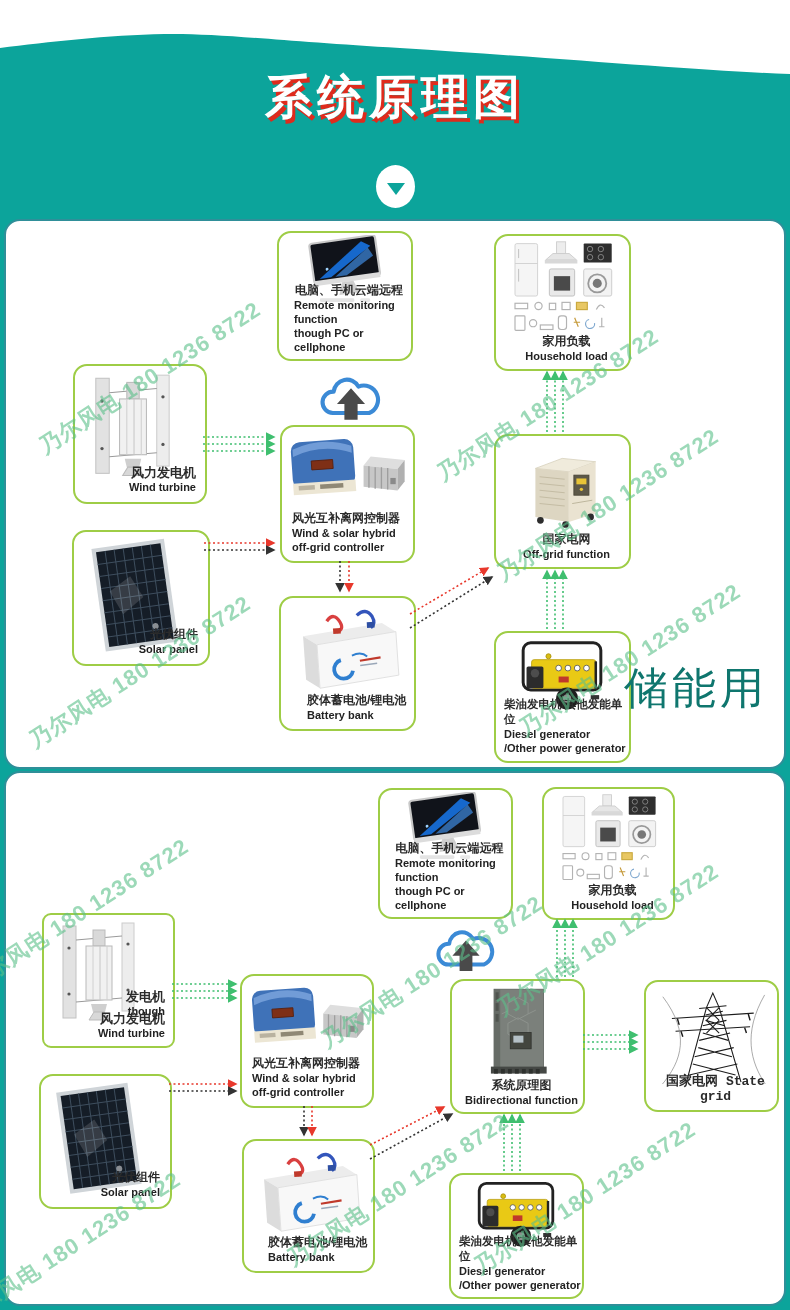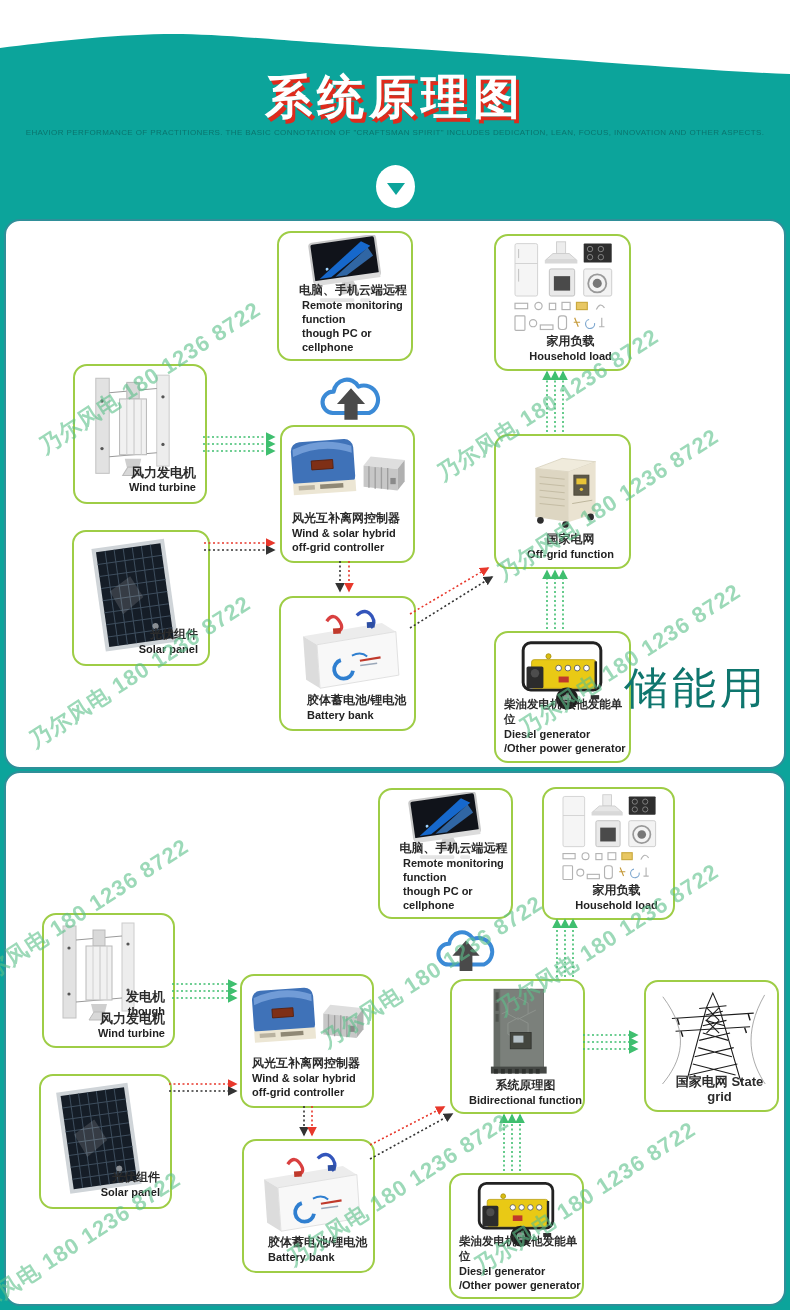--- a/index.html
+++ b/index.html
@@ -19,21 +19,21 @@
   
   .panel{position:absolute;left:4px;width:778px;background:#fff;border:2px solid var(--pborder,#2f8f99);
          border-radius:16px;}
   .panel1{top:219px;height:546px;}
   .panel2{top:771px;height:531px;}
   .card{position:absolute;background:#fff;border:2px solid var(--cborder,#9ecd46);border-radius:14px;z-index:2;}
   .card svg{position:absolute;}
   .lbls{position:absolute;z-index:2;}
   .zh{font-size:12px;font-weight:bold;color:#2b2b2b;line-height:15px;}
   .en{font-size:11px;font-weight:600;color:#222;line-height:14px;}
-  .center{left:16px;right:0;text-align:center;}
+  .center{left:8px;right:0;text-align:center;}
   .leftal{text-align:left;}
   .rightal{text-align:right;}
   .arrows{position:absolute;left:0;top:0;z-index:3;pointer-events:none;}
   .side-label{position:absolute;font-size:44px;font-weight:400;color:#0f766e;letter-spacing:4px;z-index:2;}
   .wm{position:absolute;z-index:5;font-size:22px;font-weight:600;letter-spacing:1px;white-space:nowrap;
       color:var(--wm,#5cc08a);opacity:.6;transform:translate(-50%,-50%) rotate(-33deg);pointer-events:none;}
   .cloud{position:absolute;z-index:2;}
 </style>
 </head>
 <body>
@@ -54,21 +54,20 @@
     </defs>
   </svg>
 
   <div class="header">
     <svg width="790" height="219">
       <rect x="0" y="0" width="790" height="219" fill="#0ca49b"></rect>
       <path d="M0,0 H790 V74 C700,71 560,58 400,48 C280,41 218,33 164,34 C108,35 48,42 0,48 Z" fill="#ffffff"></path>
     </svg>
     <div class="title">系统原理图</div>
     <div class="subtitle">
-      <div>EHAVIOR PERFORMANCE OF PRACTITIONERS. THE BASIC CONNOTATION OF "CRAFTSMAN SPIRIT" INCLUDES DEDICATION, LEAN, FOCUS, INNOVATION AND OTHER ASPECTS.</div>
     </div>
     <div class="scroll-oval">
       <div class="tri"></div>
     </div>
   </div>
 
   <div class="panel panel1">
 
     <div class="card" style="left:271px;top:10px;width:132px;height:126px;">
       <svg width="120" height="72" viewBox="0 0 130 100" style="left:6px;top:2px;">
@@ -376,21 +375,21 @@
       </div>
     </div>
 
     <div class="cloud" style="left:428px;top:150px;">
       <svg width="64" height="56" viewBox="0 0 80 70">
         <path d="M18 52 a13 13 0 0 1 1 -26 a16 16 0 0 1 30 -6 a13 13 0 0 1 13 32 Z" fill="#fff" stroke="#3b8ad6" stroke-width="5" stroke-linejoin="round"></path>
         <polygon points="40,22 57,41 48,41 48,60 32,60 32,41 23,41" fill="#4a4a4a"></polygon>
       </svg>
     </div>
 
-    <div class="card" style="left:36px;top:140px;width:129px;height:131px;">
+    <div class="card" style="left:36px;top:140px;width:129px;height:131px;border-radius:9px;">
       <svg width="100" height="120" viewBox="0 0 100 120" style="left:5px;top:3px;">
         <rect x="14" y="8" width="13" height="92" fill="#e2e2e2" stroke="#c2c2c2"></rect>
         <rect x="73" y="5" width="12" height="88" fill="#ededed" stroke="#cccccc"></rect>
         <line x1="27" y1="22" x2="73" y2="18" stroke="#9a9a9a"></line>
         <line x1="27" y1="84" x2="73" y2="80" stroke="#9a9a9a"></line>
         <rect x="44" y="12" width="12" height="16" fill="#d9d9d9" stroke="#bbb"></rect>
         <rect x="37" y="28" width="26" height="54" fill="#f1f1f1" stroke="#b9b9b9"></rect>
         <line x1="44" y1="28" x2="44" y2="82" stroke="#d0d0d0"></line>
         <line x1="51" y1="28" x2="51" y2="82" stroke="#c6c6c6"></line>
         <line x1="58" y1="28" x2="58" y2="82" stroke="#d0d0d0"></line>
@@ -477,21 +476,21 @@
           <path d="M41,100 L94,88 M45,88 L92,100 M47,80 L90,70 M51,70 L88,80 M52,62 L86,54 M56,54 L84,62 M56,46 L82,40 M59,40 L80,46 M59,34 L78,30"></path>
           <path d="M22,38 L112,32 M26,52 L108,47"></path>
           <path d="M60,26 L67,10 L74,26 M52,27 L82,24"></path>
           <path d="M28,38 l2,7 M106,33 l2,7 M32,52 l2,6 M102,48 l2,6" stroke-width="1.6"></path>
           <path d="M12,14 C42,54 34,84 10,112" stroke="#8a8a8a" stroke-width=".8"></path>
           <path d="M124,12 C100,54 108,86 126,112" stroke="#8a8a8a" stroke-width=".8"></path>
           <path d="M60,26 L74,40 M74,26 L60,40 M60,40 L74,54 M74,40 L60,54"></path>
         </g>
       </svg>
       <div class="lbls center" style="bottom:6px;">
-        <div class="zh" style="font-size:13px;">国家电网 State grid</div>
+        <div class="zh" style="font-size:13px;font-family:Liberation Mono, monospace;">国家电网 State grid</div>
       </div>
     </div>
 
     <div class="card" style="left:33px;top:301px;width:129px;height:131px;">
       <svg width="110" height="120" viewBox="0 0 110 120" style="left:4px;top:3px;">
         <g transform="rotate(-8 55 60)">
           <rect x="18" y="8" width="72" height="102" fill="#cfd4d8"></rect>
           <rect x="22" y="12" width="64" height="94" fill="#151d27"></rect>
           <g stroke="#3e4e5e" stroke-width="1">
             <line x1="31" y1="12" x2="31" y2="106"></line>

